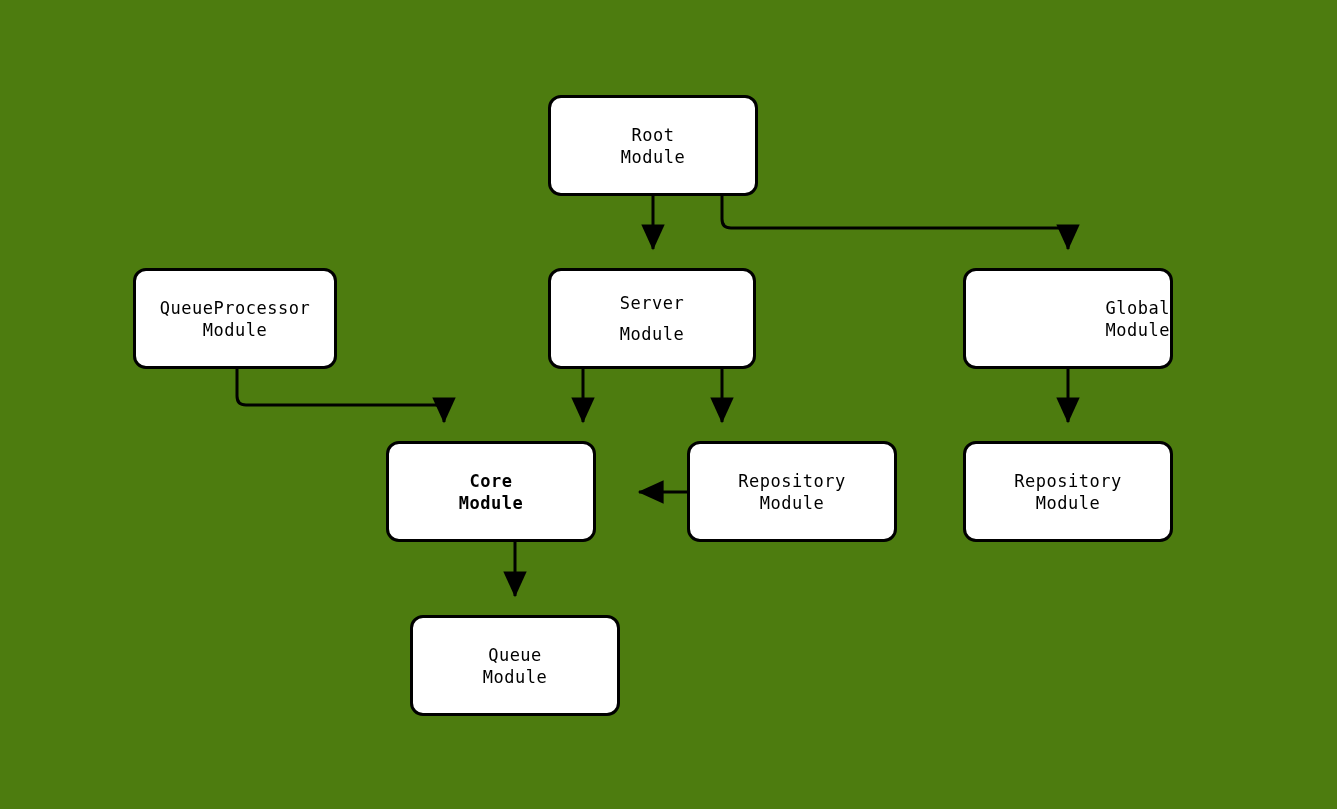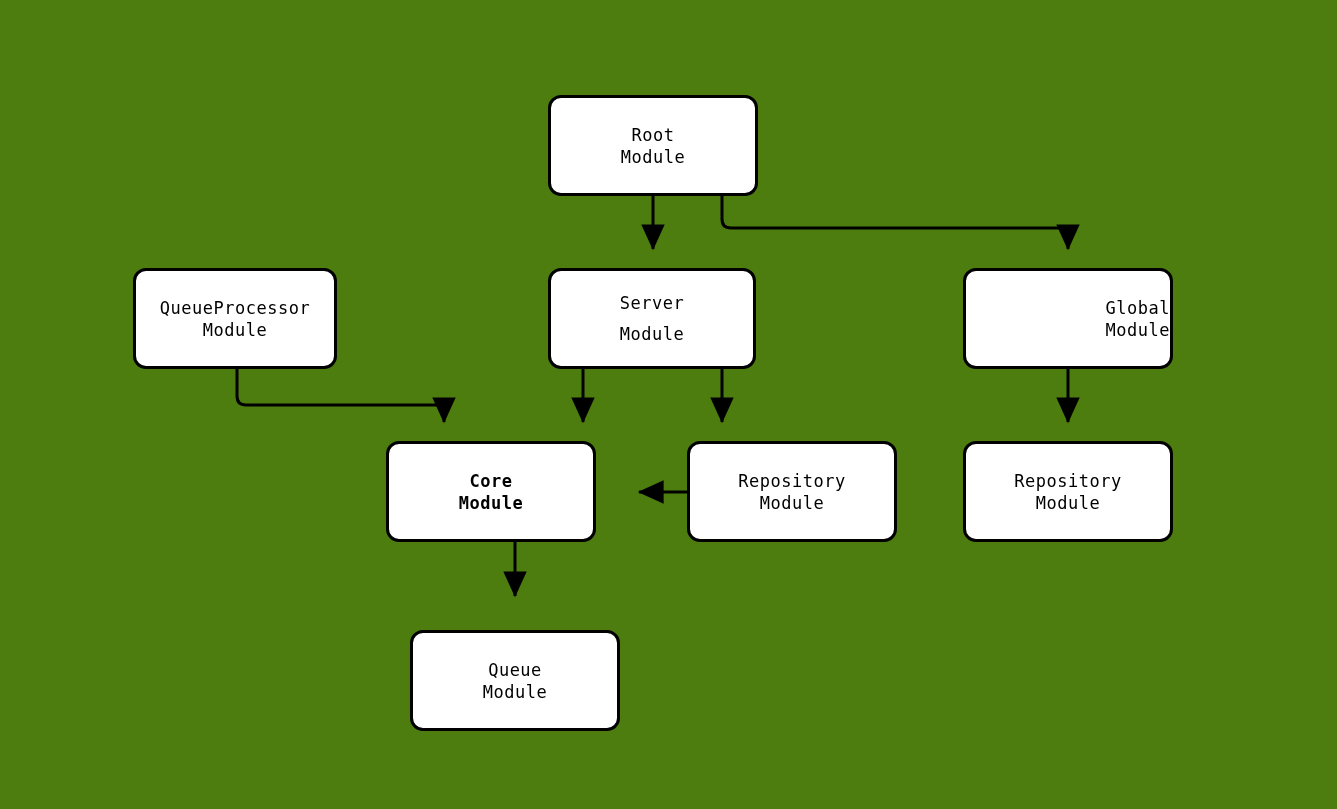--- a/index.html
+++ b/index.html
@@ -106,18 +106,18 @@
   <div class="node" style="left:687px; top:441px; width:210px; height:101px;">
     <div class="node-line">Repository</div>
     <div class="node-line">Module</div>
   </div>
 
   <div class="node" style="left:963px; top:441px; width:210px; height:101px;">
     <div class="node-line">Repository</div>
     <div class="node-line">Module</div>
   </div>
 
-  <div class="node" style="left:410px; top:615px; width:210px; height:101px;margin-top:15px;">
+  <div class="node" style="left:410px; top:615px; width:210px; height:101px;">
     <div class="node-line">Queue</div>
     <div class="node-line">Module</div>
   </div>
 
 </div>
 
 </body></html>

